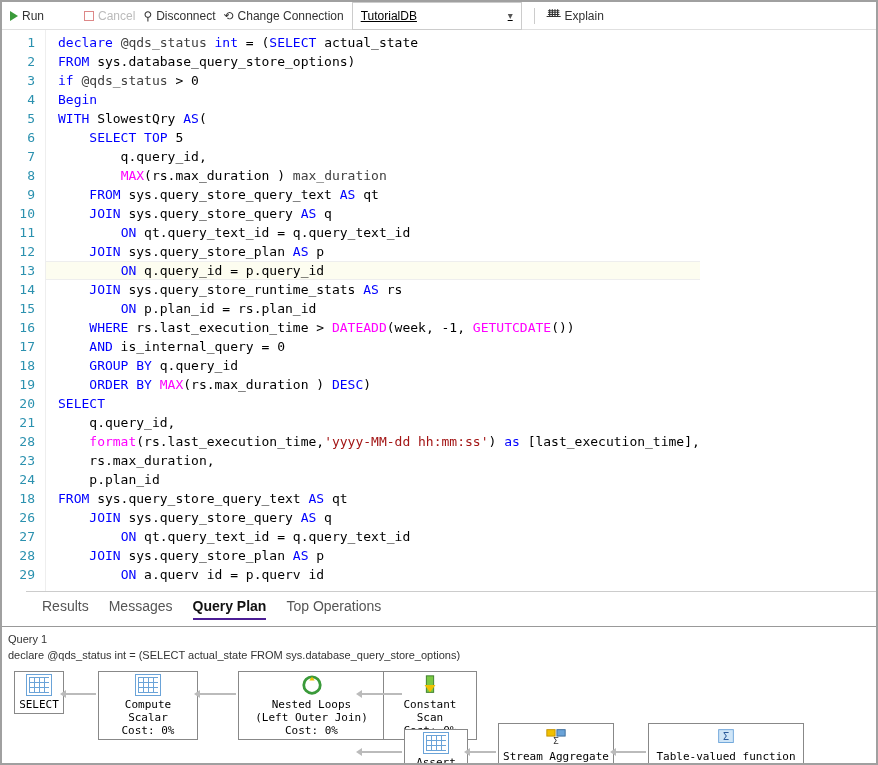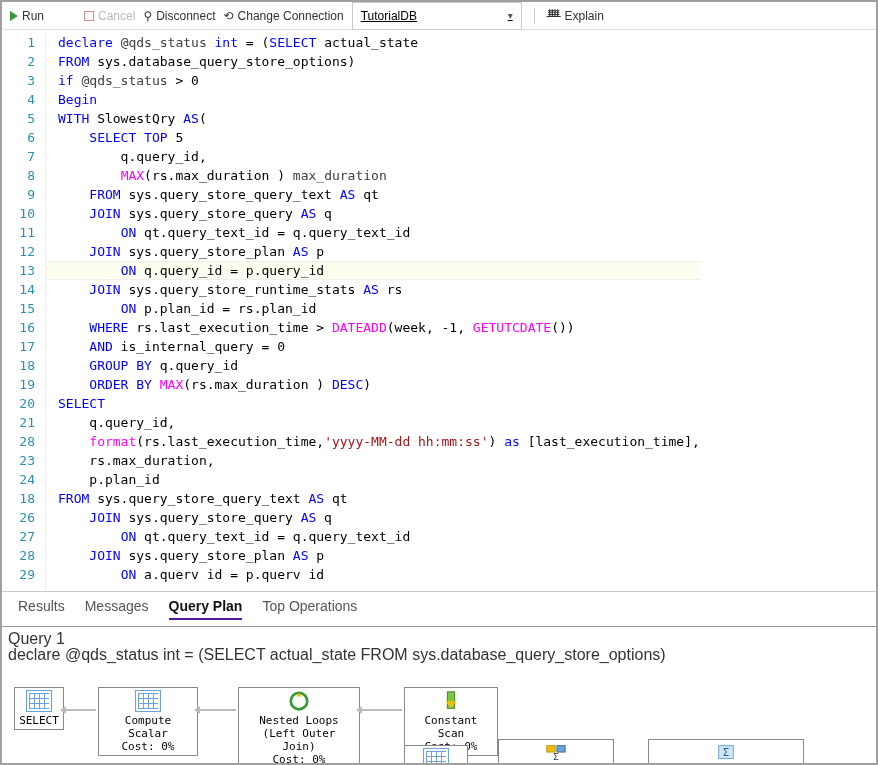--- a/index.html
+++ b/index.html
@@ -14,25 +14,25 @@
 .chev { font-size: 10px; color: #555; }
 .editor { display: flex; height: 561px; overflow: hidden; font-family: Consolas, monospace; font-size: 13px; }
 .gutter { width: 44px; text-align: right; color: #2b91af; padding: 3px 10px 3px 0; line-height: 19px; border-right: 1px solid #eee; }
 .code { padding: 3px 0 3px 12px; line-height: 19px; white-space: pre; color: #000; position: relative; }
 .code .hl { position: absolute; left: 0; right: 0; height: 19px; background: #fdfdf0; border-top: 1px solid #eee; border-bottom: 1px solid #eee; z-index: -1; }
 .k { color: #0000ff; }
 .t { color: #0000ff; }
 .fn { color: #ff00ff; }
 .s { color: #a31515; }
 .id { color: #404040; text-align: right; }
-.tabs { display: flex; gap: 20px; padding: 6px 16px; border-top: 1px solid #ccc; font-size: 14px; color: #555; }
+.tabs { display: flex; gap: 20px; padding: 6px 16px; border-top: 1px solid #ccc; font-size: 14px; color: #555; margin-left: 24px; }
 .tab { cursor: pointer; padding-bottom: 4px; }
 .tab.active { color: #111; border-bottom: 2px solid #4c1d95; font-weight: 600; }
 .plan-area { border-top: 1px solid #999; padding: 4px 6px; height: 155px; overflow: hidden; }
-.plan-hdr { font-size: 16px; color: #333; line-height: 16px; margin-bottom: 24px; }
+.plan-hdr { font-size: 11px; color: #333; line-height: 16px; margin-bottom: 8px; }
 .plan-canvas { position: relative; height: 110px; font-family: Consolas, monospace; font-size: 11px; }
 .node { position: absolute; border: 1px solid #888; background: #fff; text-align: center; padding: 2px 4px; line-height: 13px; }
 .node .ico { width: 26px; height: 22px; margin: 0 auto 2px auto; }
 .arrow { position: absolute; height: 2px; background: #bbb; }
 .arrow::before { content: ""; position: absolute; left: -6px; top: -3px; border-top: 4px solid transparent; border-bottom: 4px solid transparent; border-right: 6px solid #bbb; }
 .grid-ico { background: linear-gradient(#fff,#fff); border: 1px solid #6aa3d8; position: relative; }
 .grid-ico::after { content:""; position:absolute; inset:2px; background: repeating-linear-gradient(#6aa3d8 0 1px, transparent 1px 5px), repeating-linear-gradient(90deg,#6aa3d8 0 1px, transparent 1px 5px); }
 </style>
 </head>
 <body>
@@ -116,30 +116,30 @@
 
     <div class="node" style="left:6px; top:0; width:50px;">
       <div class="ico grid-ico"></div>
       <div>SELECT</div>
     </div>
     <div class="node" style="left:90px; top:0; width:100px;">
       <div class="ico grid-ico"></div>
       <div>Compute Scalar</div>
       <div>Cost: 0%</div>
     </div>
-    <div class="node" style="left:230px; top:0; width:122px;">
+    <div class="node" style="left:230px; top:0; width:147px;">
       <div class="ico"><svg viewBox="0 0 24 24" width="26" height="22">
             <circle cx="12" cy="12" r="9" fill="none" stroke="#3a9a3a" stroke-width="3"></circle>
             <path d="M12 3 L15 7 L9 7 Z" fill="#f0c000"></path>
           </svg></div>
       <div>Nested Loops</div>
       <div>(Left Outer Join)</div>
       <div>Cost: 0%</div>
     </div>
-    <div class="node" style="left:396px; top:0; width:94px;">
+    <div class="node" style="left:375px; top:0; width:94px;">
       <div class="ico"><svg viewBox="0 0 24 24" width="26" height="22">
             <rect x="8" y="2" width="8" height="18" fill="#7ac943" stroke="#3a7a2a"></rect>
             <path d="M6 12 L12 20 L18 12" fill="#f0c000"></path>
           </svg></div>
       <div>Constant Scan</div>
       <div>Cost: 0%</div>
     </div>
 
     <div class="node" style="left:396px; top:58px; width:64px;">
       <div class="ico grid-ico"></div>

